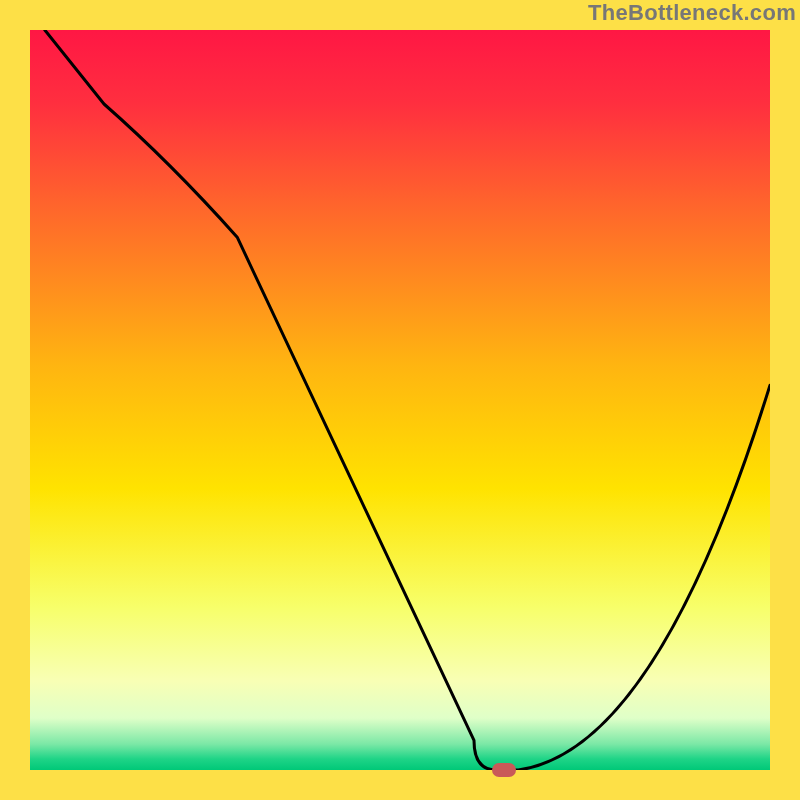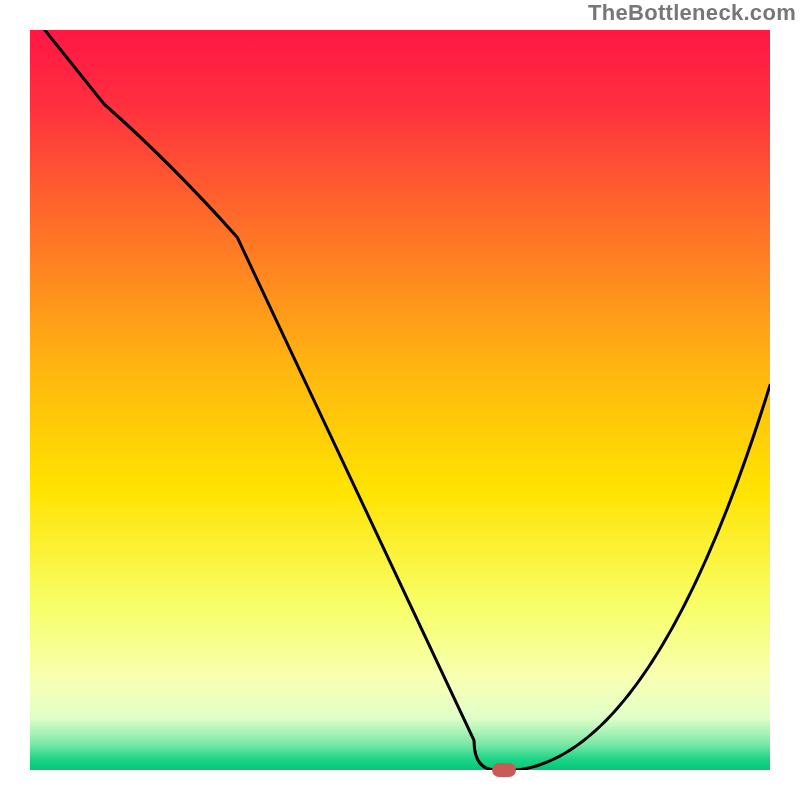--- a/index.html
+++ b/index.html
@@ -8,21 +8,21 @@
     width: 800px;
     height: 800px;
     overflow: hidden;
     background: #000;
     font-family: Arial, Helvetica, sans-serif;
   }
   .frame {
     position: relative;
     width: 800px;
     height: 800px;
-    background: #ffffff;
+    background: #fde047;
   }
   .watermark {
     position: absolute;
     top: 0;
     right: 4px;
     color: #777;
     font-size: 22px;
     font-weight: 600;
     letter-spacing: 0.3px;
     z-index: 10;

